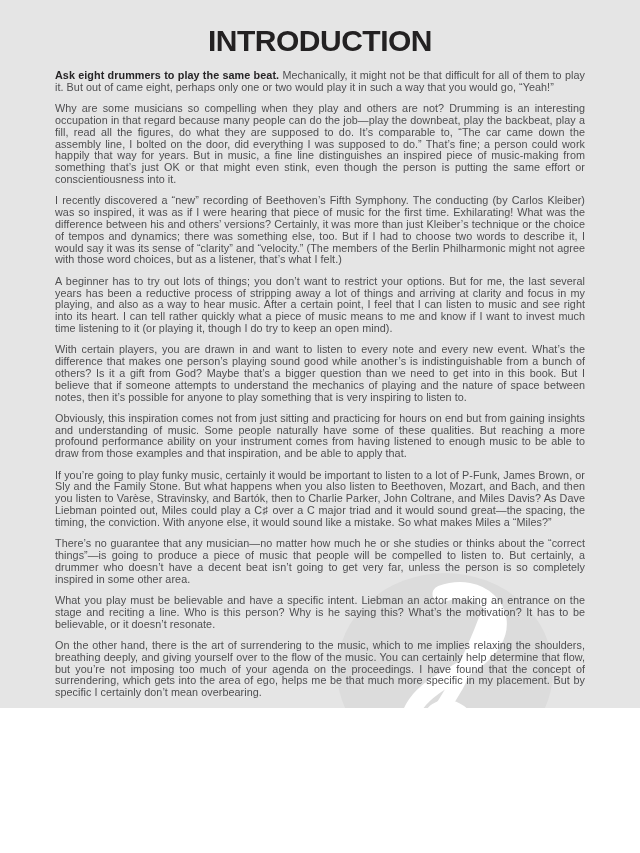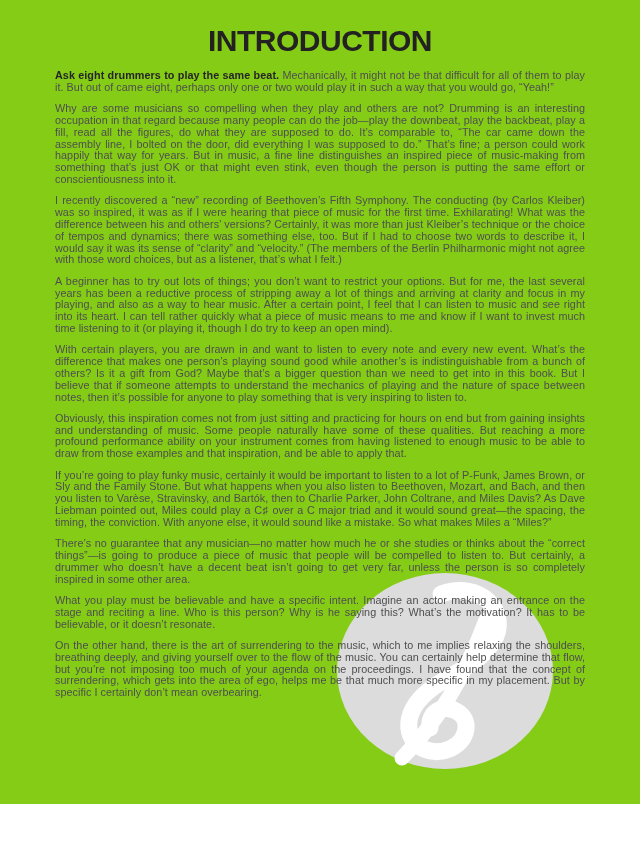--- a/index.html
+++ b/index.html
@@ -1,19 +1,19 @@
 <!DOCTYPE html>
 <html lang="en"><head>
 <meta charset="utf-8">
 <style>
   html,body{margin:0;padding:0;background:#ffffff;}
   .page{
     position:relative;
-    width:640px;height:804px;
-    background:#84cc16;
+    width:640px;height:708px;
+    background:#e5e5e5;
     overflow:hidden;
     font-family:"Liberation Sans","DejaVu Sans",sans-serif;
   }
   .watermark{
     position:absolute;
     left:336px;top:572px;
     width:218px;height:198px;
     z-index:0;
     pointer-events:none;
   }
@@ -72,19 +72,19 @@
 
   <div class="content">
     <p><span class="lead">Ask eight drummers to play the same beat.</span> <span>Mechanically, it might not be that difficult for all of them to play it. But out of came eight, perhaps only one or two would play it in such a way that you would go, “Yeah!”</span></p>
     <p>Why are some musicians so compelling when they play and others are not? Drumming is an interesting occupation in that regard because many people can do the job—play the downbeat, play the backbeat, play a fill, read all the figures, do what they are supposed to do. It’s comparable to, “The car came down the assembly line, I bolted on the door, did everything I was supposed to do.” That’s fine; a person could work happily that way for years. But in music, a fine line distinguishes an inspired piece of music-making from something that’s just OK or that might even stink, even though the person is putting the same effort or conscientiousness into it.</p>
     <p>I recently discovered a “new” recording of Beethoven’s Fifth Symphony. The conducting (by Carlos Kleiber) was so inspired, it was as if I were hearing that piece of music for the first time. Exhilarating! What was the difference between his and others’ versions? Certainly, it was more than just Kleiber’s technique or the choice of tempos and dynamics; there was something else, too. But if I had to choose two words to describe it, I would say it was its sense of “clarity” and “velocity.” (The members of the Berlin Philharmonic might not agree with those word choices, but as a listener, that’s what I felt.)</p>
     <p>A beginner has to try out lots of things; you don’t want to restrict your options. But for me, the last several years has been a reductive process of stripping away a lot of things and arriving at clarity and focus in my playing, and also as a way to hear music. After a certain point, I feel that I can listen to music and see right into its heart. I can tell rather quickly what a piece of music means to me and know if I want to invest much time listening to it (or playing it, though I do try to keep an open mind).</p>
     <p>With certain players, you are drawn in and want to listen to every note and every new event. What’s the difference that makes one person’s playing sound good while another’s is indistinguishable from a bunch of others? Is it a gift from God? Maybe that’s a bigger question than we need to get into in this book. But I believe that if someone attempts to understand the mechanics of playing and the nature of space between notes, then it’s possible for anyone to play something that is very inspiring to listen to.</p>
     <p>Obviously, this inspiration comes not from just sitting and practicing for hours on end but from gaining insights and understanding of music. Some people naturally have some of these qualities. But reaching a more profound performance ability on your instrument comes from having listened to enough music to be able to draw from those examples and that inspiration, and be able to apply that.</p>
     <p>If you’re going to play funky music, certainly it would be important to listen to a lot of P-Funk, James Brown, or Sly and the Family Stone. But what happens when you also listen to Beethoven, Mozart, and Bach, and then you listen to Varèse, Stravinsky, and Bartók, then to Charlie Parker, John Coltrane, and Miles Davis? As Dave Liebman pointed out, Miles could play a C♯ over a C major triad and it would sound great—the spacing, the timing, the conviction. With anyone else, it would sound like a mistake. So what makes Miles a “Miles?”</p>
     <p>There’s no guarantee that any musician—no matter how much he or she studies or thinks about the “correct things”—is going to produce a piece of music that people will be compelled to listen to. But certainly, a drummer who doesn’t have a decent beat isn’t going to get very far, unless the person is so completely inspired in some other area.</p>
-    <p>What you play must be believable and have a specific intent. Imagine an actor making an entrance on the stage and reciting a line. Who is this person? Why is he saying this? What’s the motivation? It has to be believable, or it doesn’t resonate.</p>
+    <p>What you play must be believable and have a specific intent. Liebman an actor making an entrance on the stage and reciting a line. Who is this person? Why is he saying this? What’s the motivation? It has to be believable, or it doesn’t resonate.</p>
     <p>On the other hand, there is the art of surrendering to the music, which to me implies relaxing the shoulders, breathing deeply, and giving yourself over to the flow of the music. You can certainly help determine that flow, but you’re not imposing too much of your agenda on the proceedings. I have found that the concept of surrendering, which gets into the area of ego, helps me be that much more specific in my placement. But by specific I certainly don’t mean overbearing.</p>
   </div>
 
   <div class="page-num">7</div>
 
 </div>
 
 </body></html>

